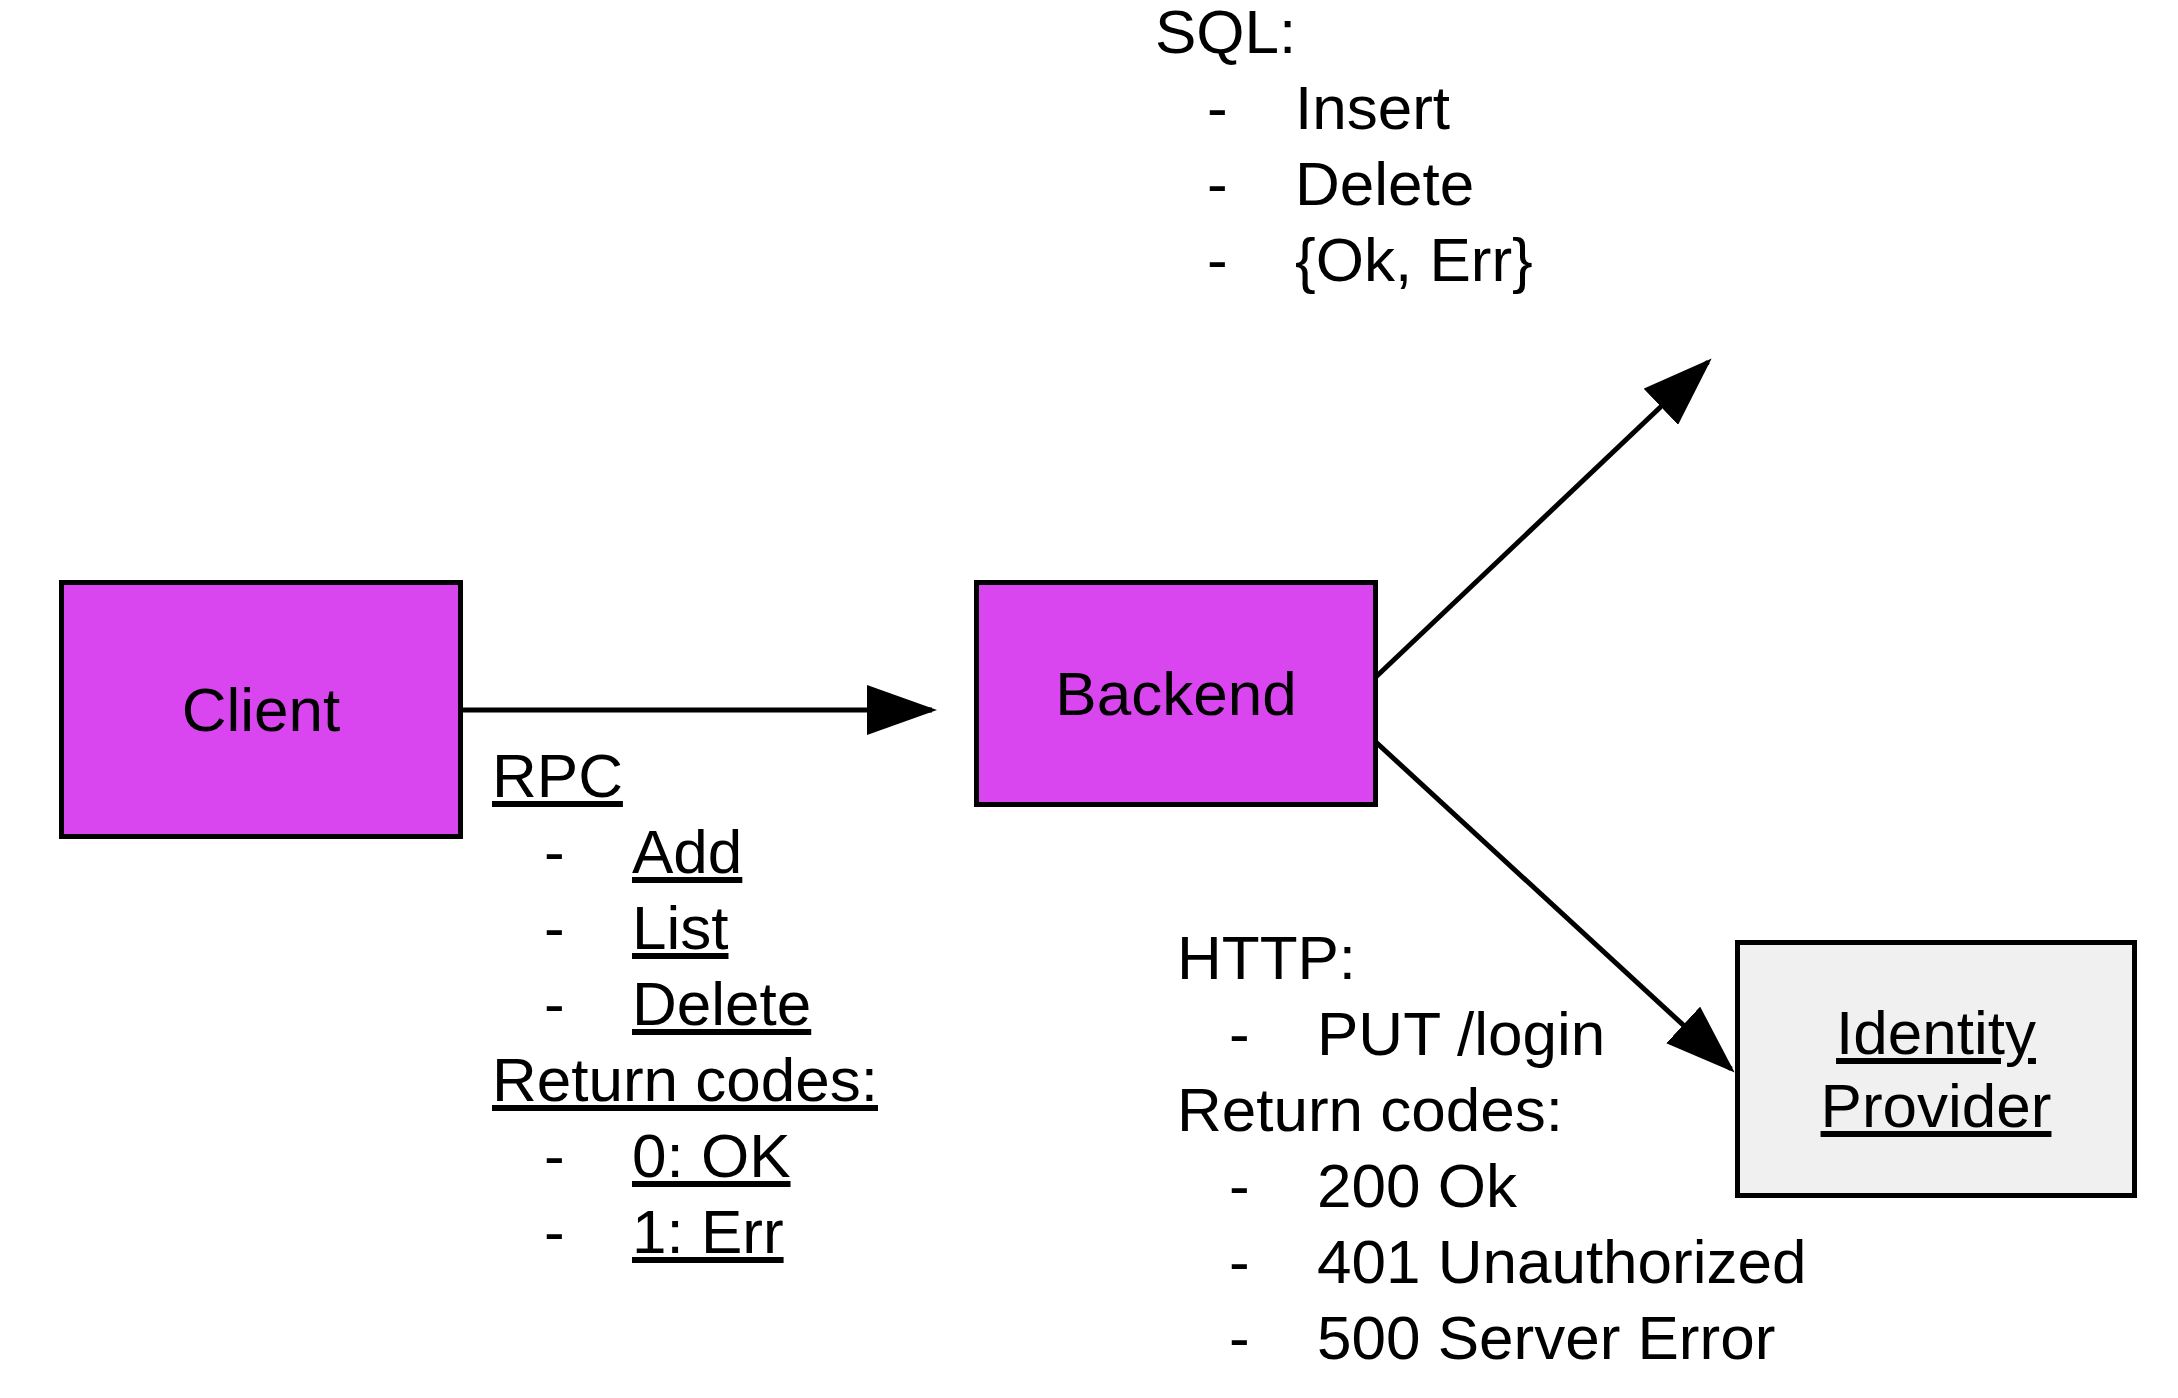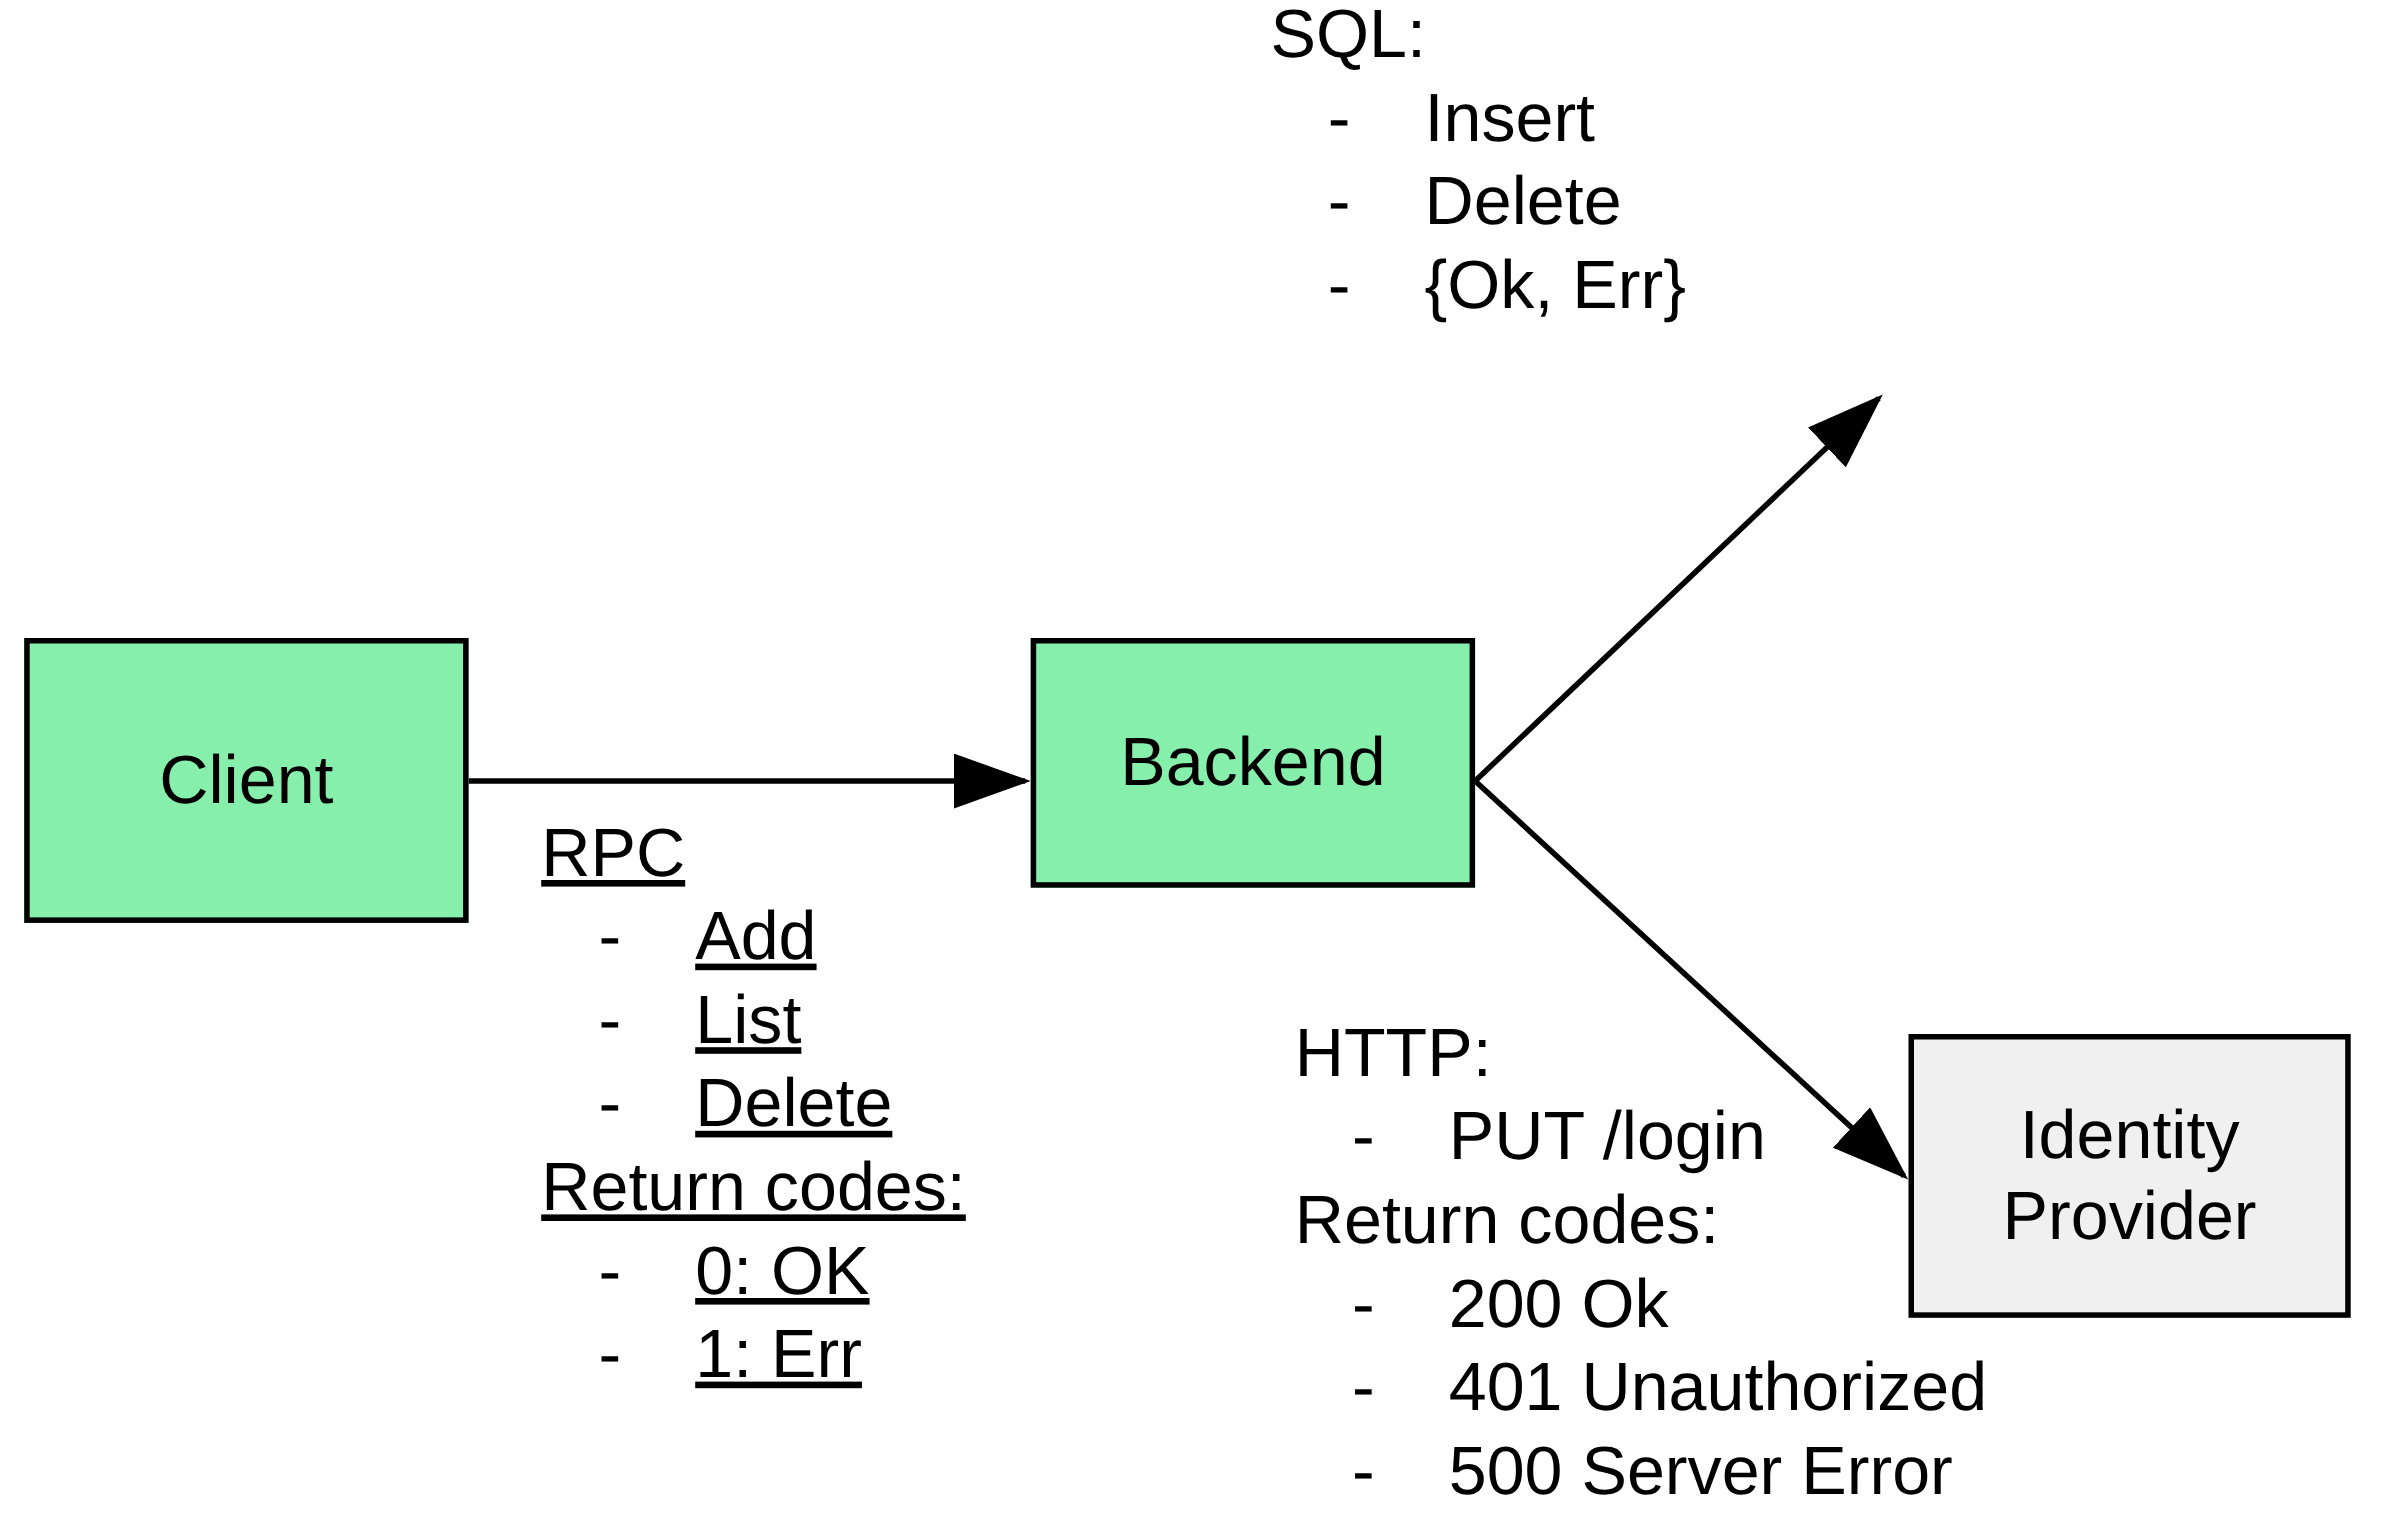--- a/index.html
+++ b/index.html
@@ -22,22 +22,22 @@
     box-sizing: border-box;
     border: 5px solid #000000;
     display: flex;
     align-items: center;
     justify-content: center;
     text-align: center;
     color: #000000;
     font-size: 62px;
     line-height: 1.18;
   }
-  .node-box.service { background: #86efac; }
-  .node-box.external { background: #F0F0F0; }
+  .node-box.service { background: #d946ef; margin-left: 37px; }
+  .node-box.external { background: #F0F0F0; text-decoration: underline; }
 
   #client-node  { left: 22px;   top: 580px; width: 404px; height: 259px; }
   #backend-node { left: 937px;  top: 580px; width: 404px; height: 227px; }
   #idp-node     { left: 1735px; top: 940px; width: 402px; height: 258px; }
 
   
   #db-node {
     position: absolute;
     left: 1706px;
     top: 188px;

